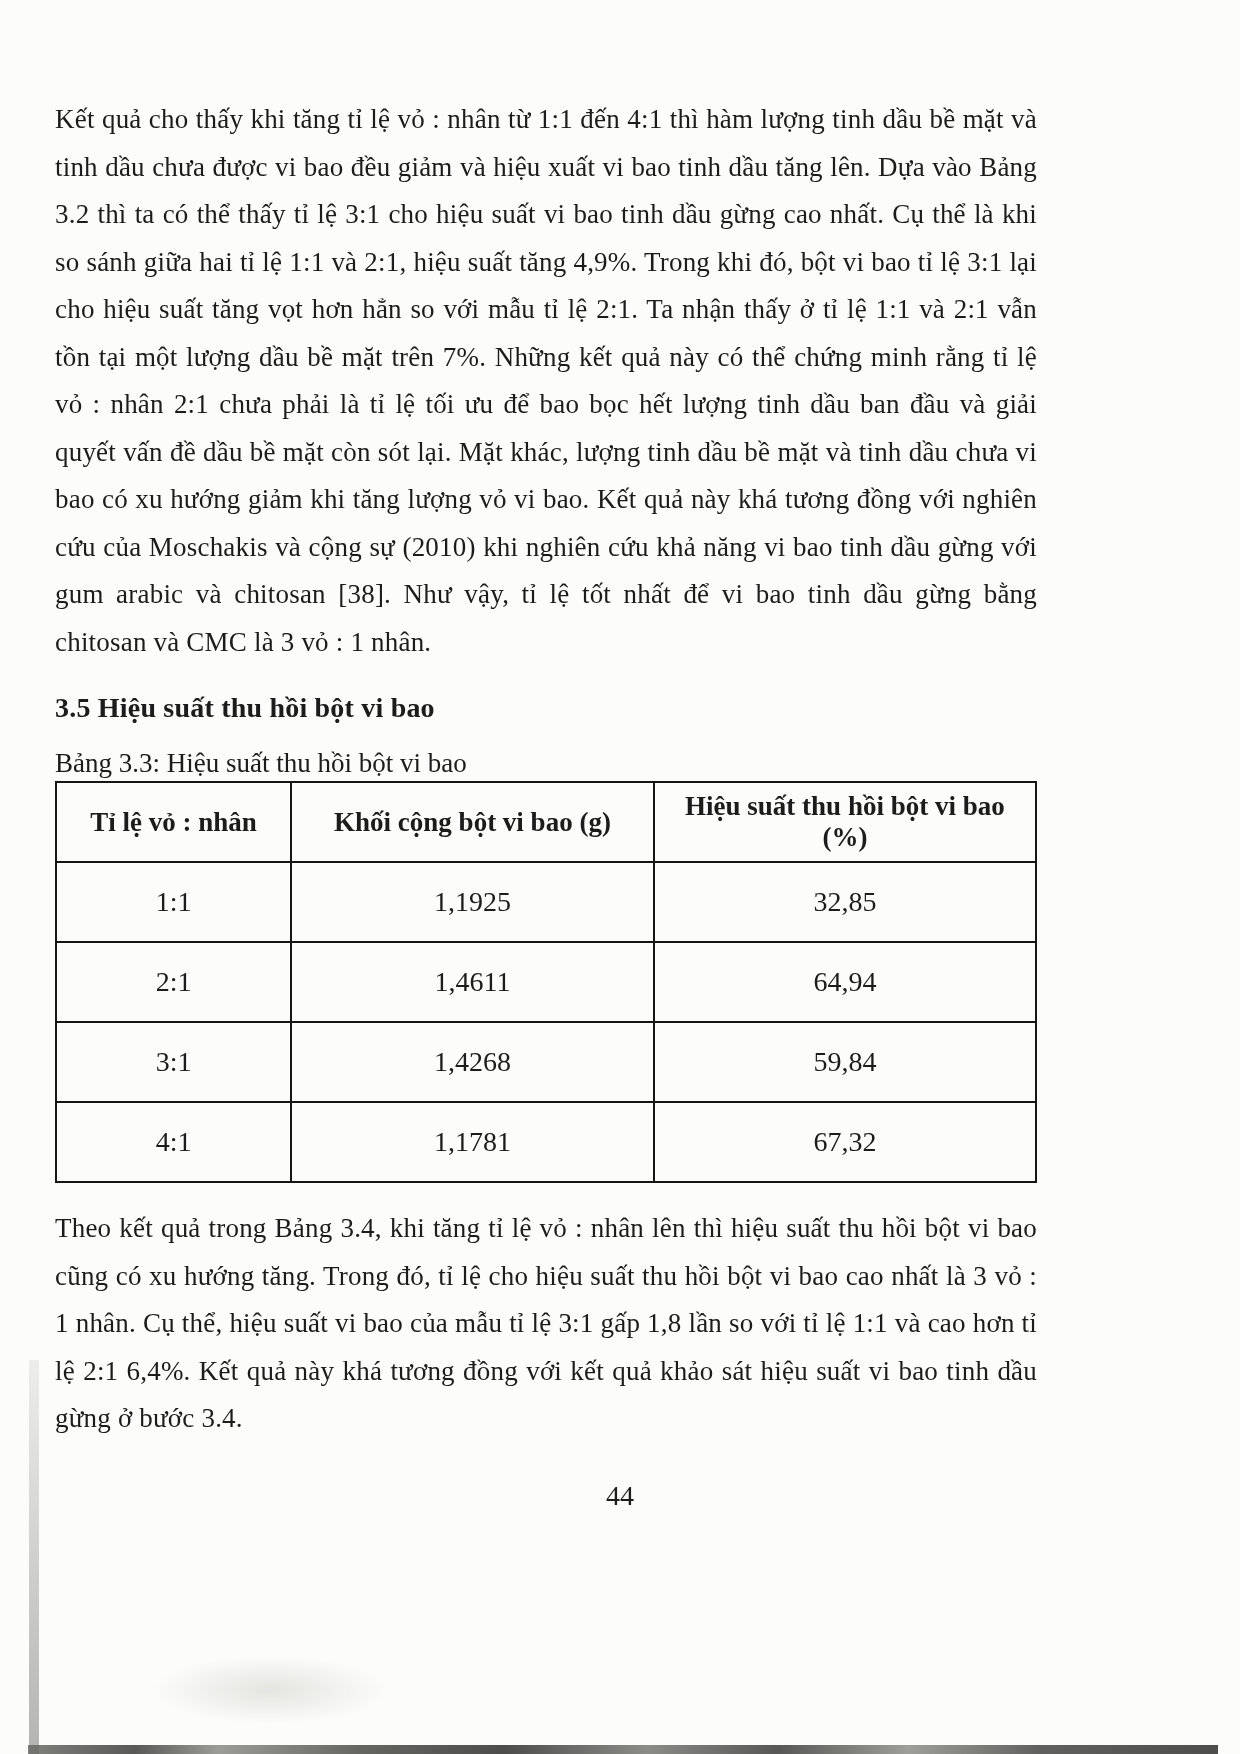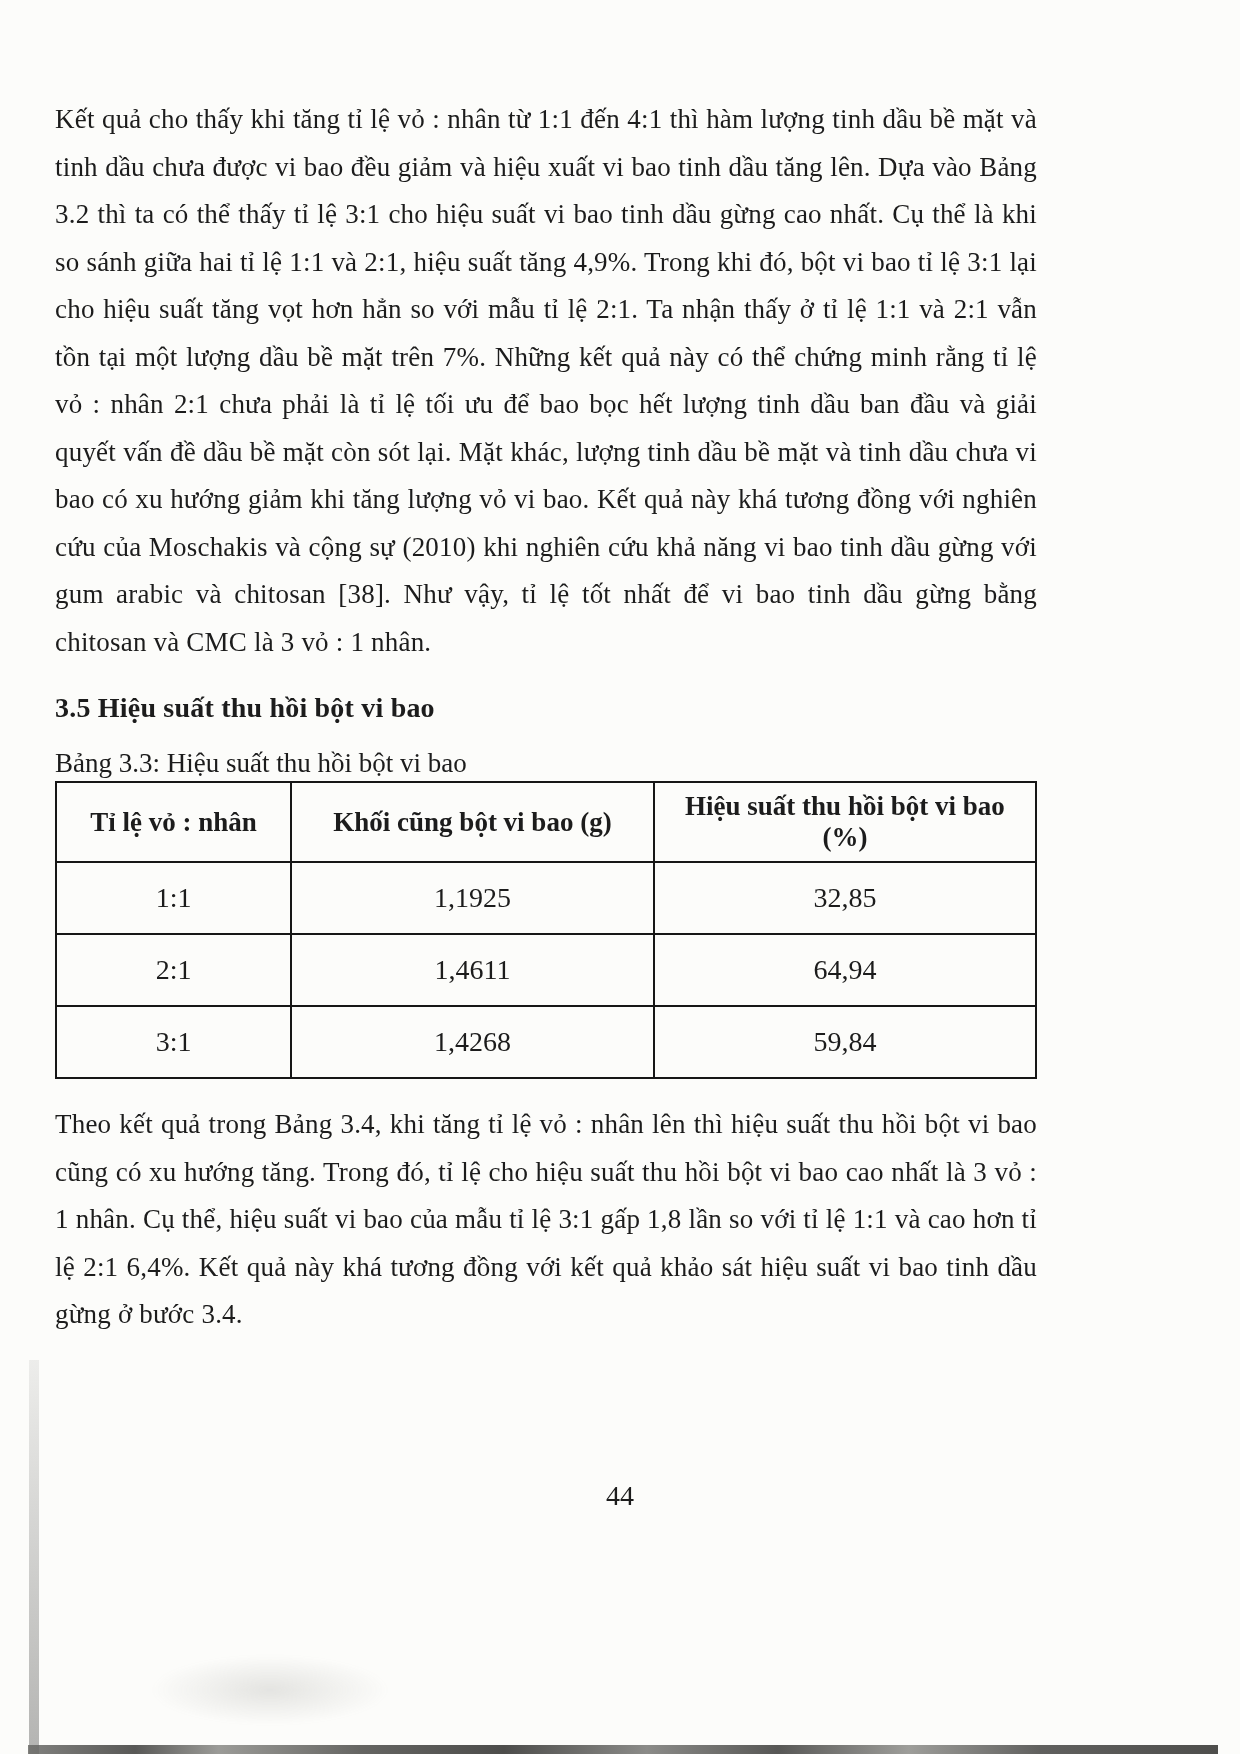--- a/index.html
+++ b/index.html
@@ -55,21 +55,21 @@
     padding: 8px 10px;
     box-sizing: border-box;
   }
   table.results th {
     font-size: 27px;
     font-weight: bold;
     height: 58px;
   }
   table.results td {
     font-size: 28px;
-    height: 72px;
+    height: 80px;
   }
   table.results col.c1 { width: 24%; }
   table.results col.c2 { width: 37%; }
   table.results col.c3 { width: 39%; }
   p.after-table {
     margin-top: 22px;
   }
   .page-number {
     position: absolute;
     left: 0;
@@ -128,40 +128,45 @@
 
     <table class="results">
       <colgroup>
         <col class="c1">
           <col class="c2">
           <col class="c3">
       </colgroup>
       <thead>
         <tr>
           <th>Tỉ lệ vỏ : nhân</th>
-          <th>Khối cũng bột vi bao (g)</th>
+          <th>Khối cộng bột vi bao (g)</th>
           <th>Hiệu suất thu hồi bột vi bao (%)</th>
         </tr>
       </thead>
       <tbody>
         <tr>
           <td>1:1</td>
           <td>1,1925</td>
           <td>32,85</td>
         </tr>
         <tr>
           <td>2:1</td>
           <td>1,4611</td>
           <td>64,94</td>
         </tr>
         <tr>
           <td>3:1</td>
           <td>1,4268</td>
           <td>59,84</td>
         </tr>
+        <tr>
+          <td>4:1</td>
+          <td>1,1781</td>
+          <td>67,32</td>
+        </tr>
       </tbody>
     </table>
 
     <p class="body-text after-table">Theo kết quả trong Bảng 3.4, khi tăng tỉ lệ vỏ : nhân lên thì hiệu suất thu hồi bột vi bao cũng có xu hướng tăng. Trong đó, tỉ lệ cho hiệu suất thu hồi bột vi bao cao nhất là 3 vỏ : 1 nhân. Cụ thể, hiệu suất vi bao của mẫu tỉ lệ 3:1 gấp 1,8 lần so với tỉ lệ 1:1 và cao hơn tỉ lệ 2:1 6,4%. Kết quả này khá tương đồng với kết quả khảo sát hiệu suất vi bao tinh dầu gừng ở bước 3.4.</p>
 
   </div>
 
   <div class="page-number">44</div>
 
   <div class="scan-strip-left"></div>

